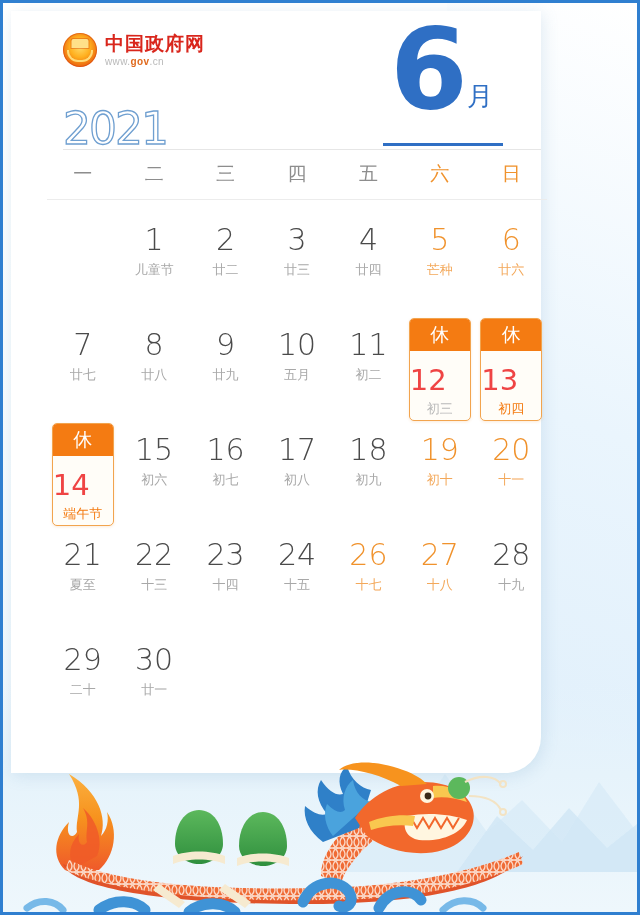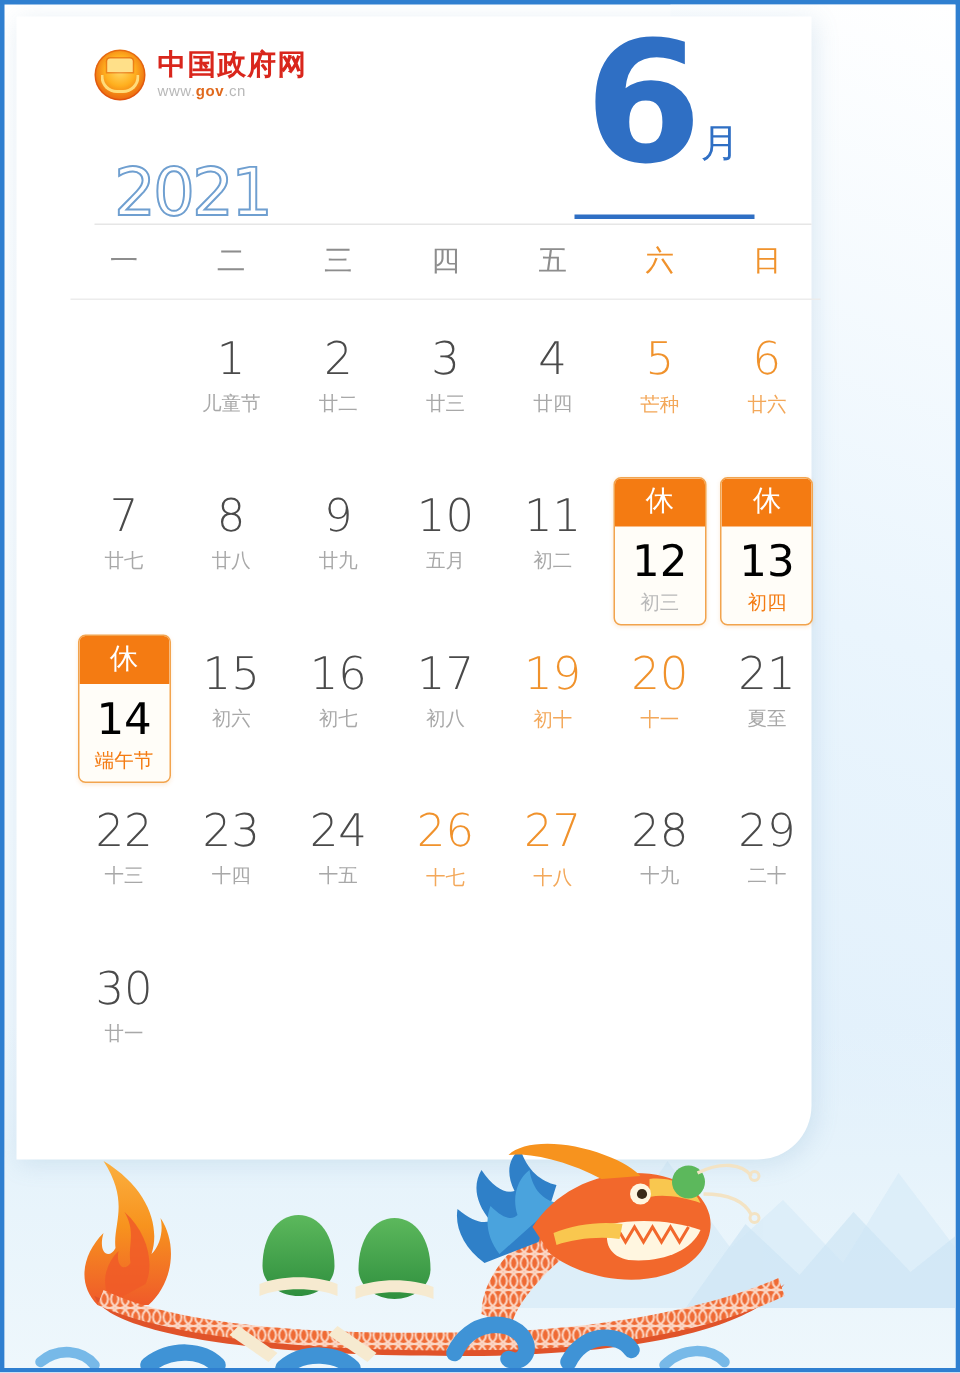--- a/index.html
+++ b/index.html
@@ -152,21 +152,21 @@
     font-family: "DejaVu Sans", "Liberation Sans", sans-serif;
     font-size: 26px;
     color: #2f6fc4;
     padding-bottom: 10px;
     padding-left: 2px;
   }
 
   
   .year {
     position: absolute;
-    left: 65px;
+    left: 52px;
     top: 96px;
     font-family: "DejaVu Sans", "Liberation Sans", sans-serif;
     font-size: 44px;
     font-weight: 400;
     letter-spacing: -2px;
     color: transparent;
     -webkit-text-stroke: 1.3px #6f9fd0;
     line-height: 1;
   }
   .year-rule {
@@ -273,24 +273,24 @@
     font-size: 19px;
     line-height: 1;
     padding: 6px 0 7px;
     text-align: center;
     font-weight: 400;
   }
   .badge-num {
     font-family: "DejaVu Sans", "Liberation Sans", sans-serif;
     font-size: 29px;
     font-weight: 400;
-    color: #000000;
-    text-align: center;
-    line-height: 1;
-    padding-top: 9px;
+    color: #ef4444;
+    text-align: left;
+    line-height: 1;
+    padding-top: 15px;
   }
   .badge-lunar {
     font-family: "DejaVu Sans", "Liberation Sans", sans-serif;
     font-size: 13px;
     color: #b9b9b9;
     text-align: center;
     padding: 7px 0 7px;
     line-height: 1;
   }
   .badge-lunar.hl { color: #f47b12; }
@@ -419,20 +419,24 @@
           <div class="dnum">15</div>
           <div class="lunar">初六</div>
         </div>
         <div class="cell">
           <div class="dnum">16</div>
           <div class="lunar">初七</div>
         </div>
         <div class="cell">
           <div class="dnum">17</div>
           <div class="lunar">初八</div>
+        </div>
+        <div class="cell">
+          <div class="dnum">18</div>
+          <div class="lunar">初九</div>
         </div>
         <div class="cell weekend">
           <div class="dnum">19</div>
           <div class="lunar">初十</div>
         </div>
         <div class="cell weekend">
           <div class="dnum">20</div>
           <div class="lunar">十一</div>
         </div>
         <div class="cell">

